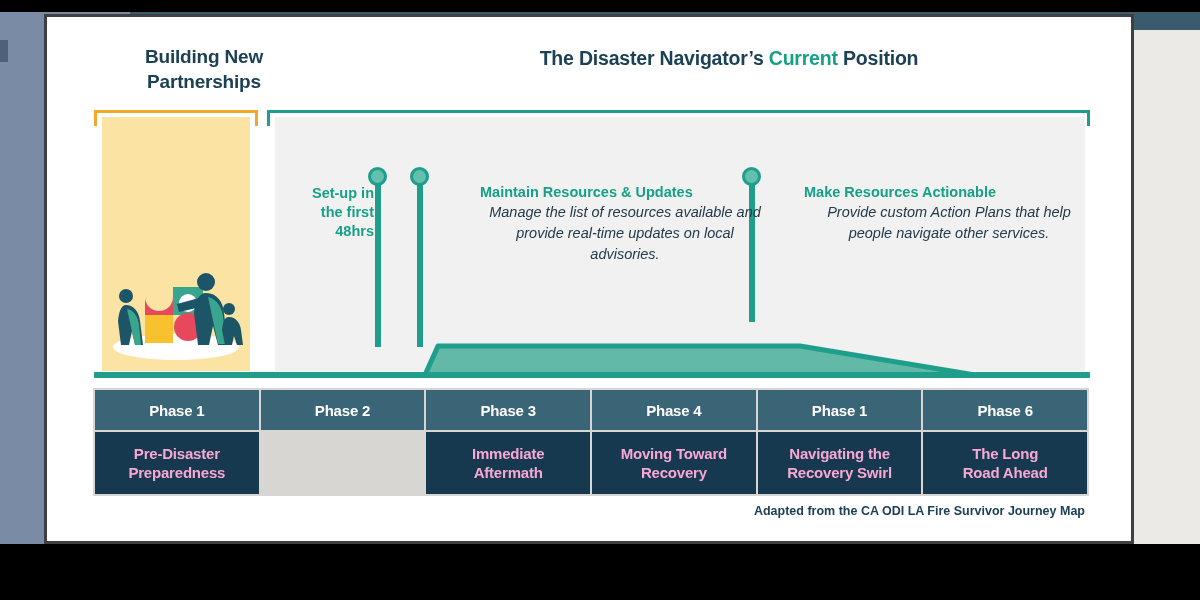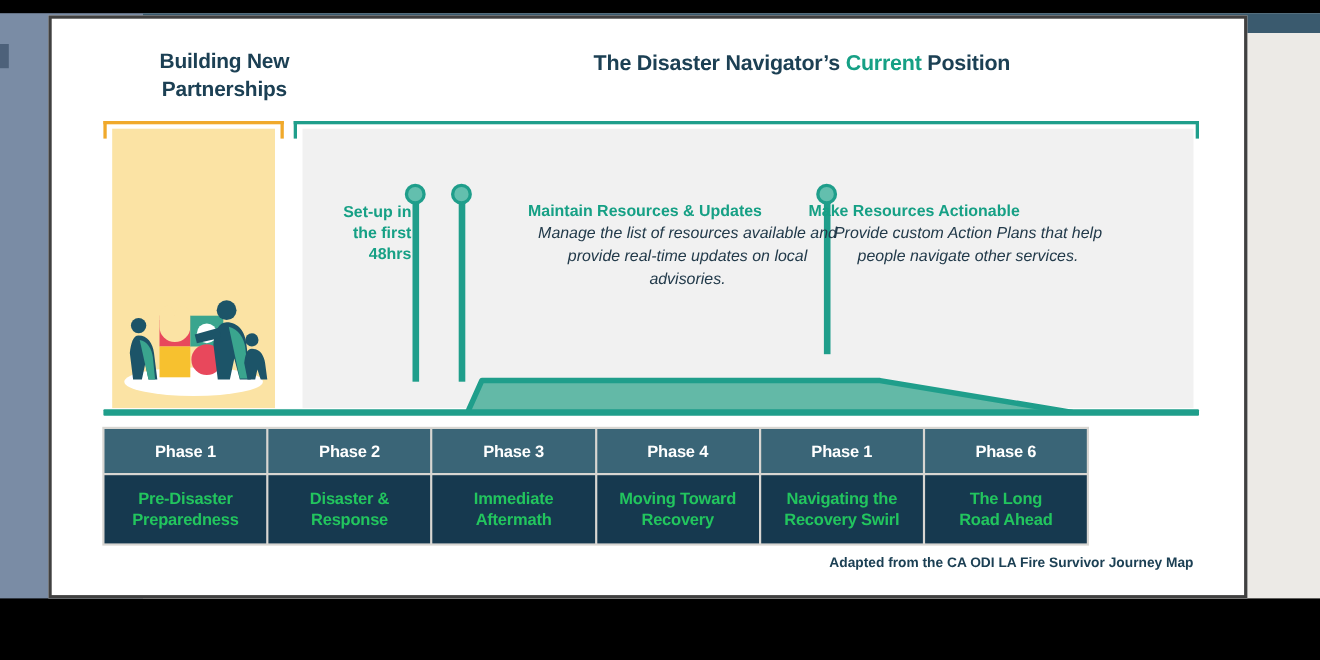--- a/index.html
+++ b/index.html
@@ -178,27 +178,27 @@
     position: absolute;
     left: 240px; top: 167px;
     width: 87px;
     text-align: right;
     color: #16a085;
     font-weight: bold;
     font-size: 14.5px;
     line-height: 1.3;
   }
   .ann-2 { left: 389px; top: 166px; width: 290px; margin-left: 44px; }
-  .ann-3 { left: 688px; top: 166px; width: 290px; }
+  .ann-3 { left: 757px; top: 166px; width: 290px; }
 
   
   .phase-table {
     position: absolute;
     left: 46px; top: 371px;
-    width: 897px;
+    width: 996px;
     display: flex;
     background: #d8d6d2;
     padding: 2px;
     box-sizing: border-box;
     gap: 2px;
   }
   .phase-col {
     flex: 1 1 0;
     display: flex;
     flex-direction: column;
@@ -210,21 +210,21 @@
     font-weight: bold;
     font-size: 15px;
     height: 40px;
     display: flex;
     align-items: center;
     justify-content: center;
     letter-spacing: -0.2px;
   }
   .phase-body {
     background: #16394f;
-    color: #22c55e;
+    color: #f9a8d4;
     font-weight: bold;
     font-size: 15px;
     height: 62px;
     display: flex;
     align-items: center;
     justify-content: center;
     text-align: center;
     line-height: 1.28;
     letter-spacing: -0.2px;
     padding: 0 0;
@@ -326,21 +326,20 @@
       <p class="ann-body">Provide custom Action Plans that help people navigate other services.</p>
     </div>
 
     <div class="phase-table">
       <div class="phase-col">
         <div class="phase-head">Phase 1</div>
         <div class="phase-body">Pre-Disaster<br>Preparedness</div>
       </div>
       <div class="phase-col">
         <div class="phase-head">Phase 2</div>
-        <div class="phase-body">Disaster &amp;<br>Response</div>
       </div>
       <div class="phase-col">
         <div class="phase-head">Phase 3</div>
         <div class="phase-body">Immediate<br>Aftermath</div>
       </div>
       <div class="phase-col">
         <div class="phase-head">Phase 4</div>
         <div class="phase-body">Moving Toward<br>Recovery</div>
       </div>
       <div class="phase-col">

